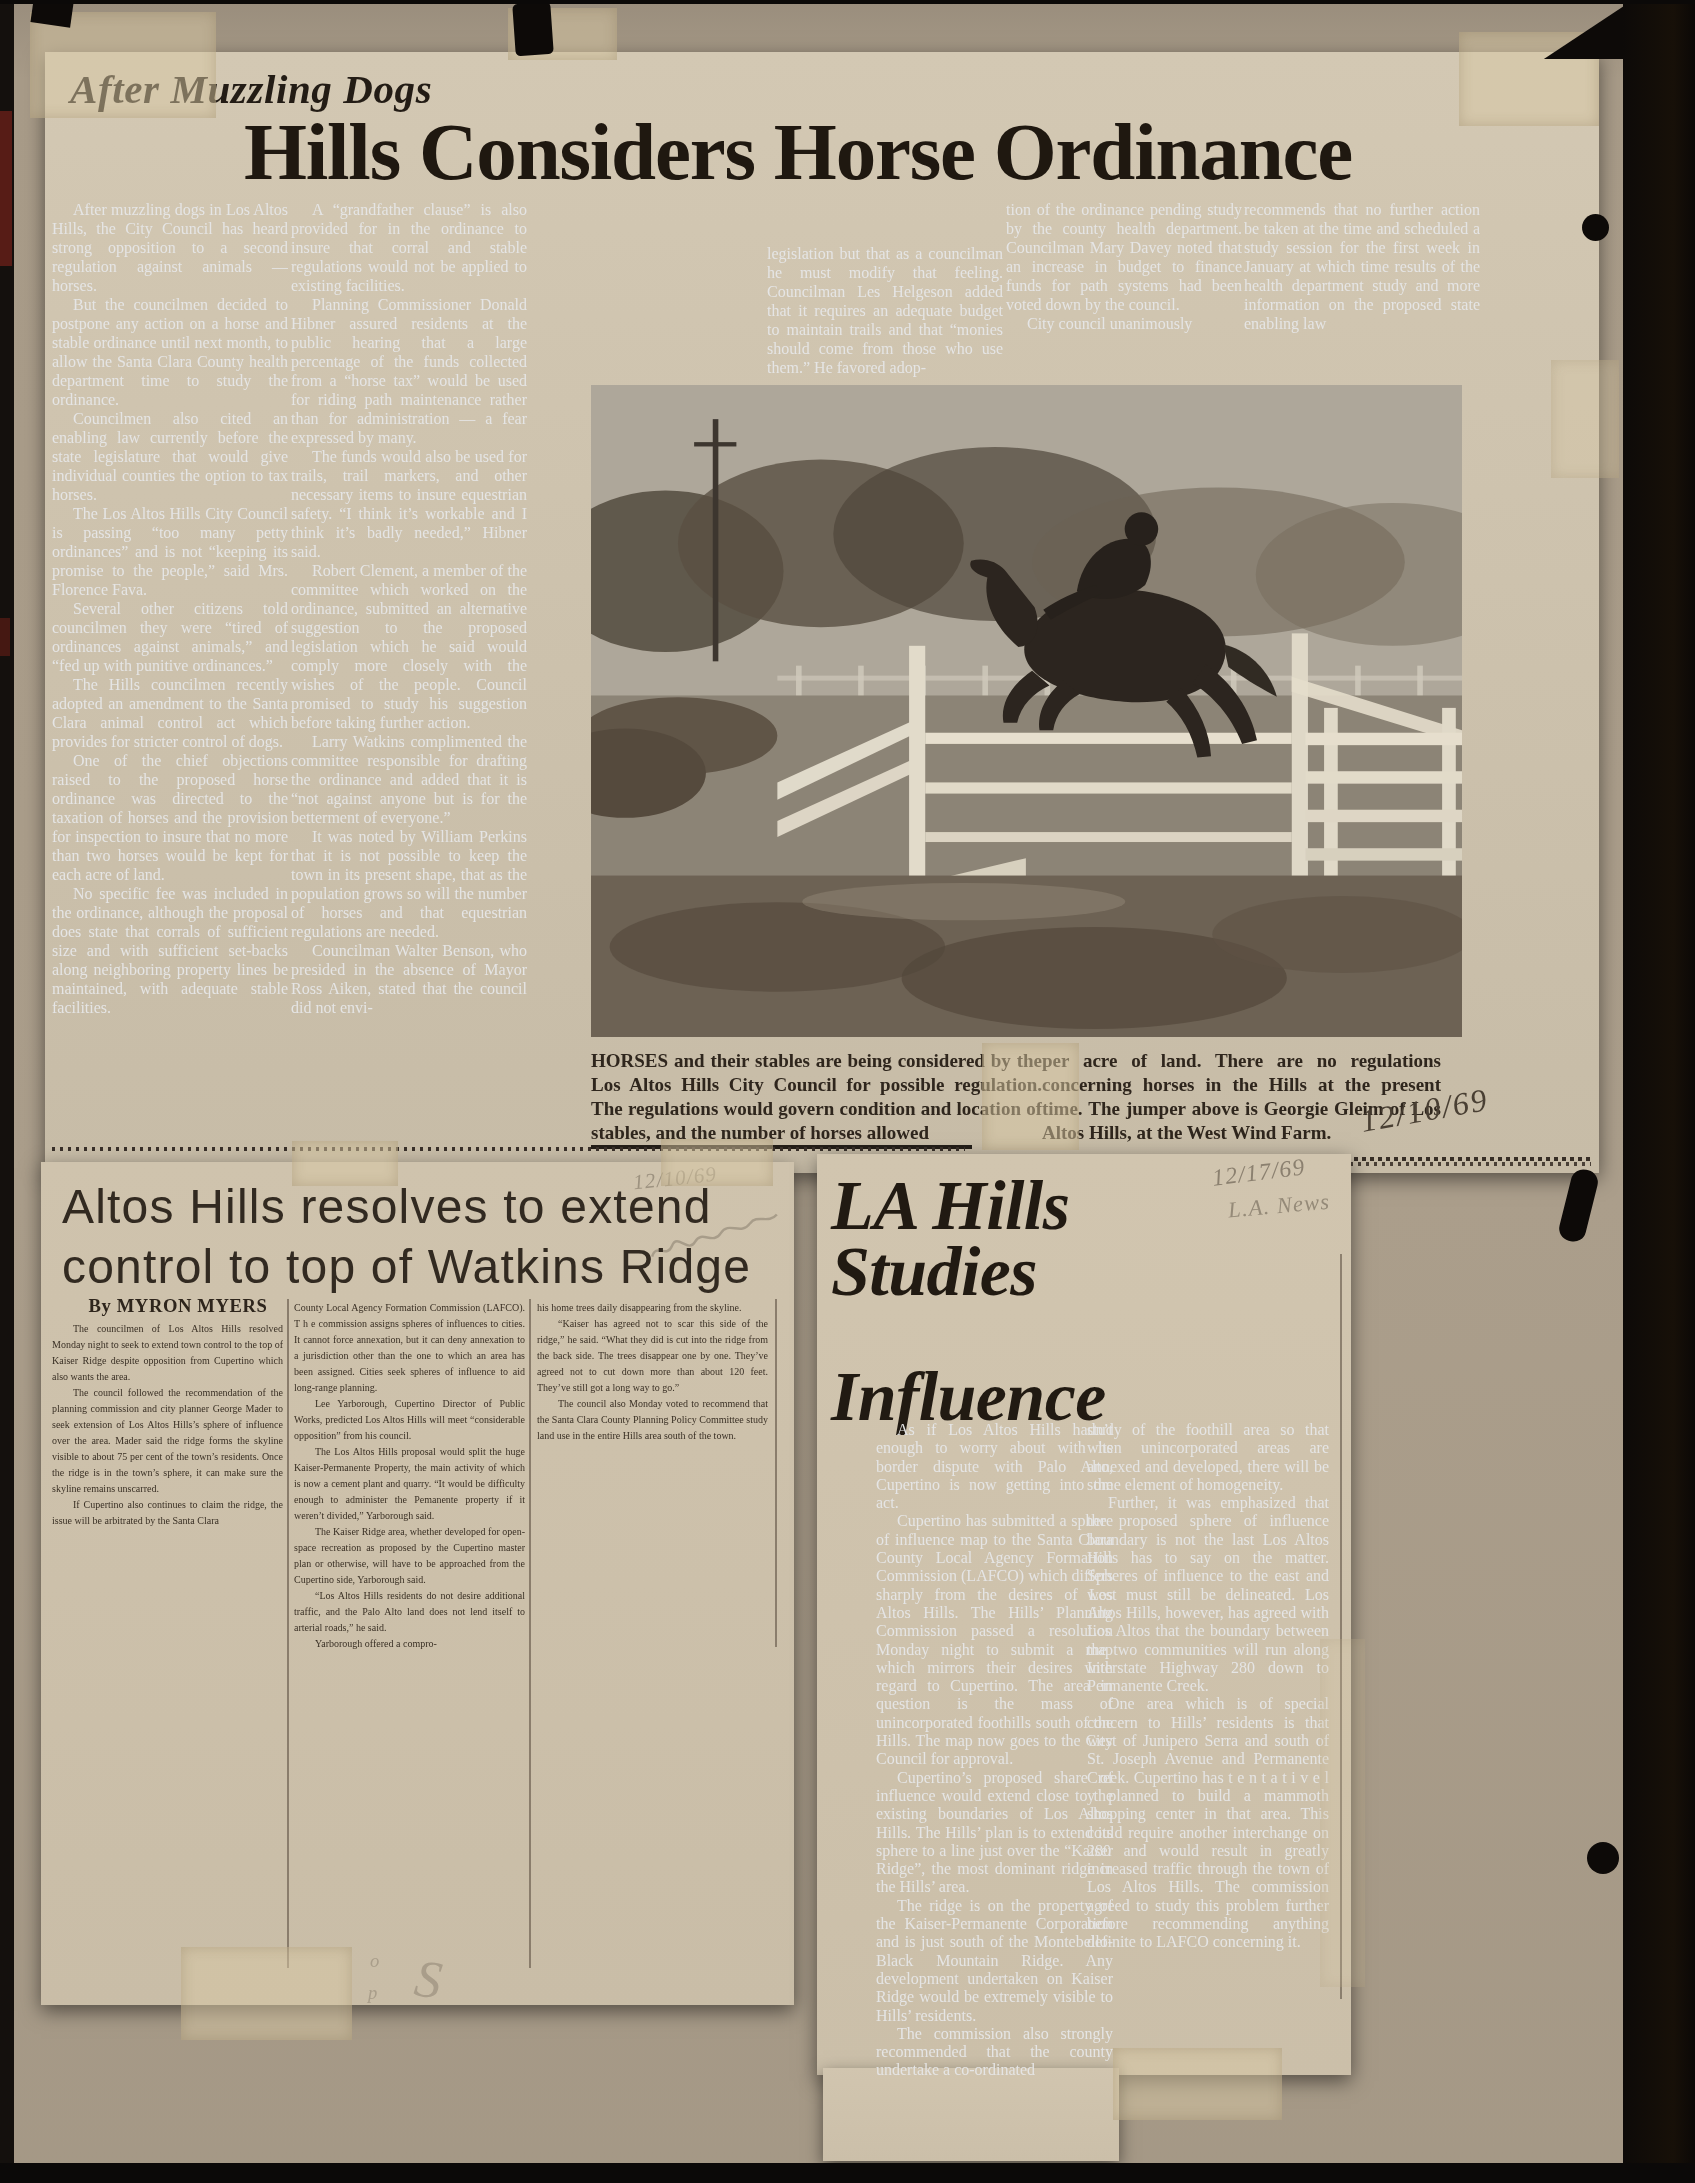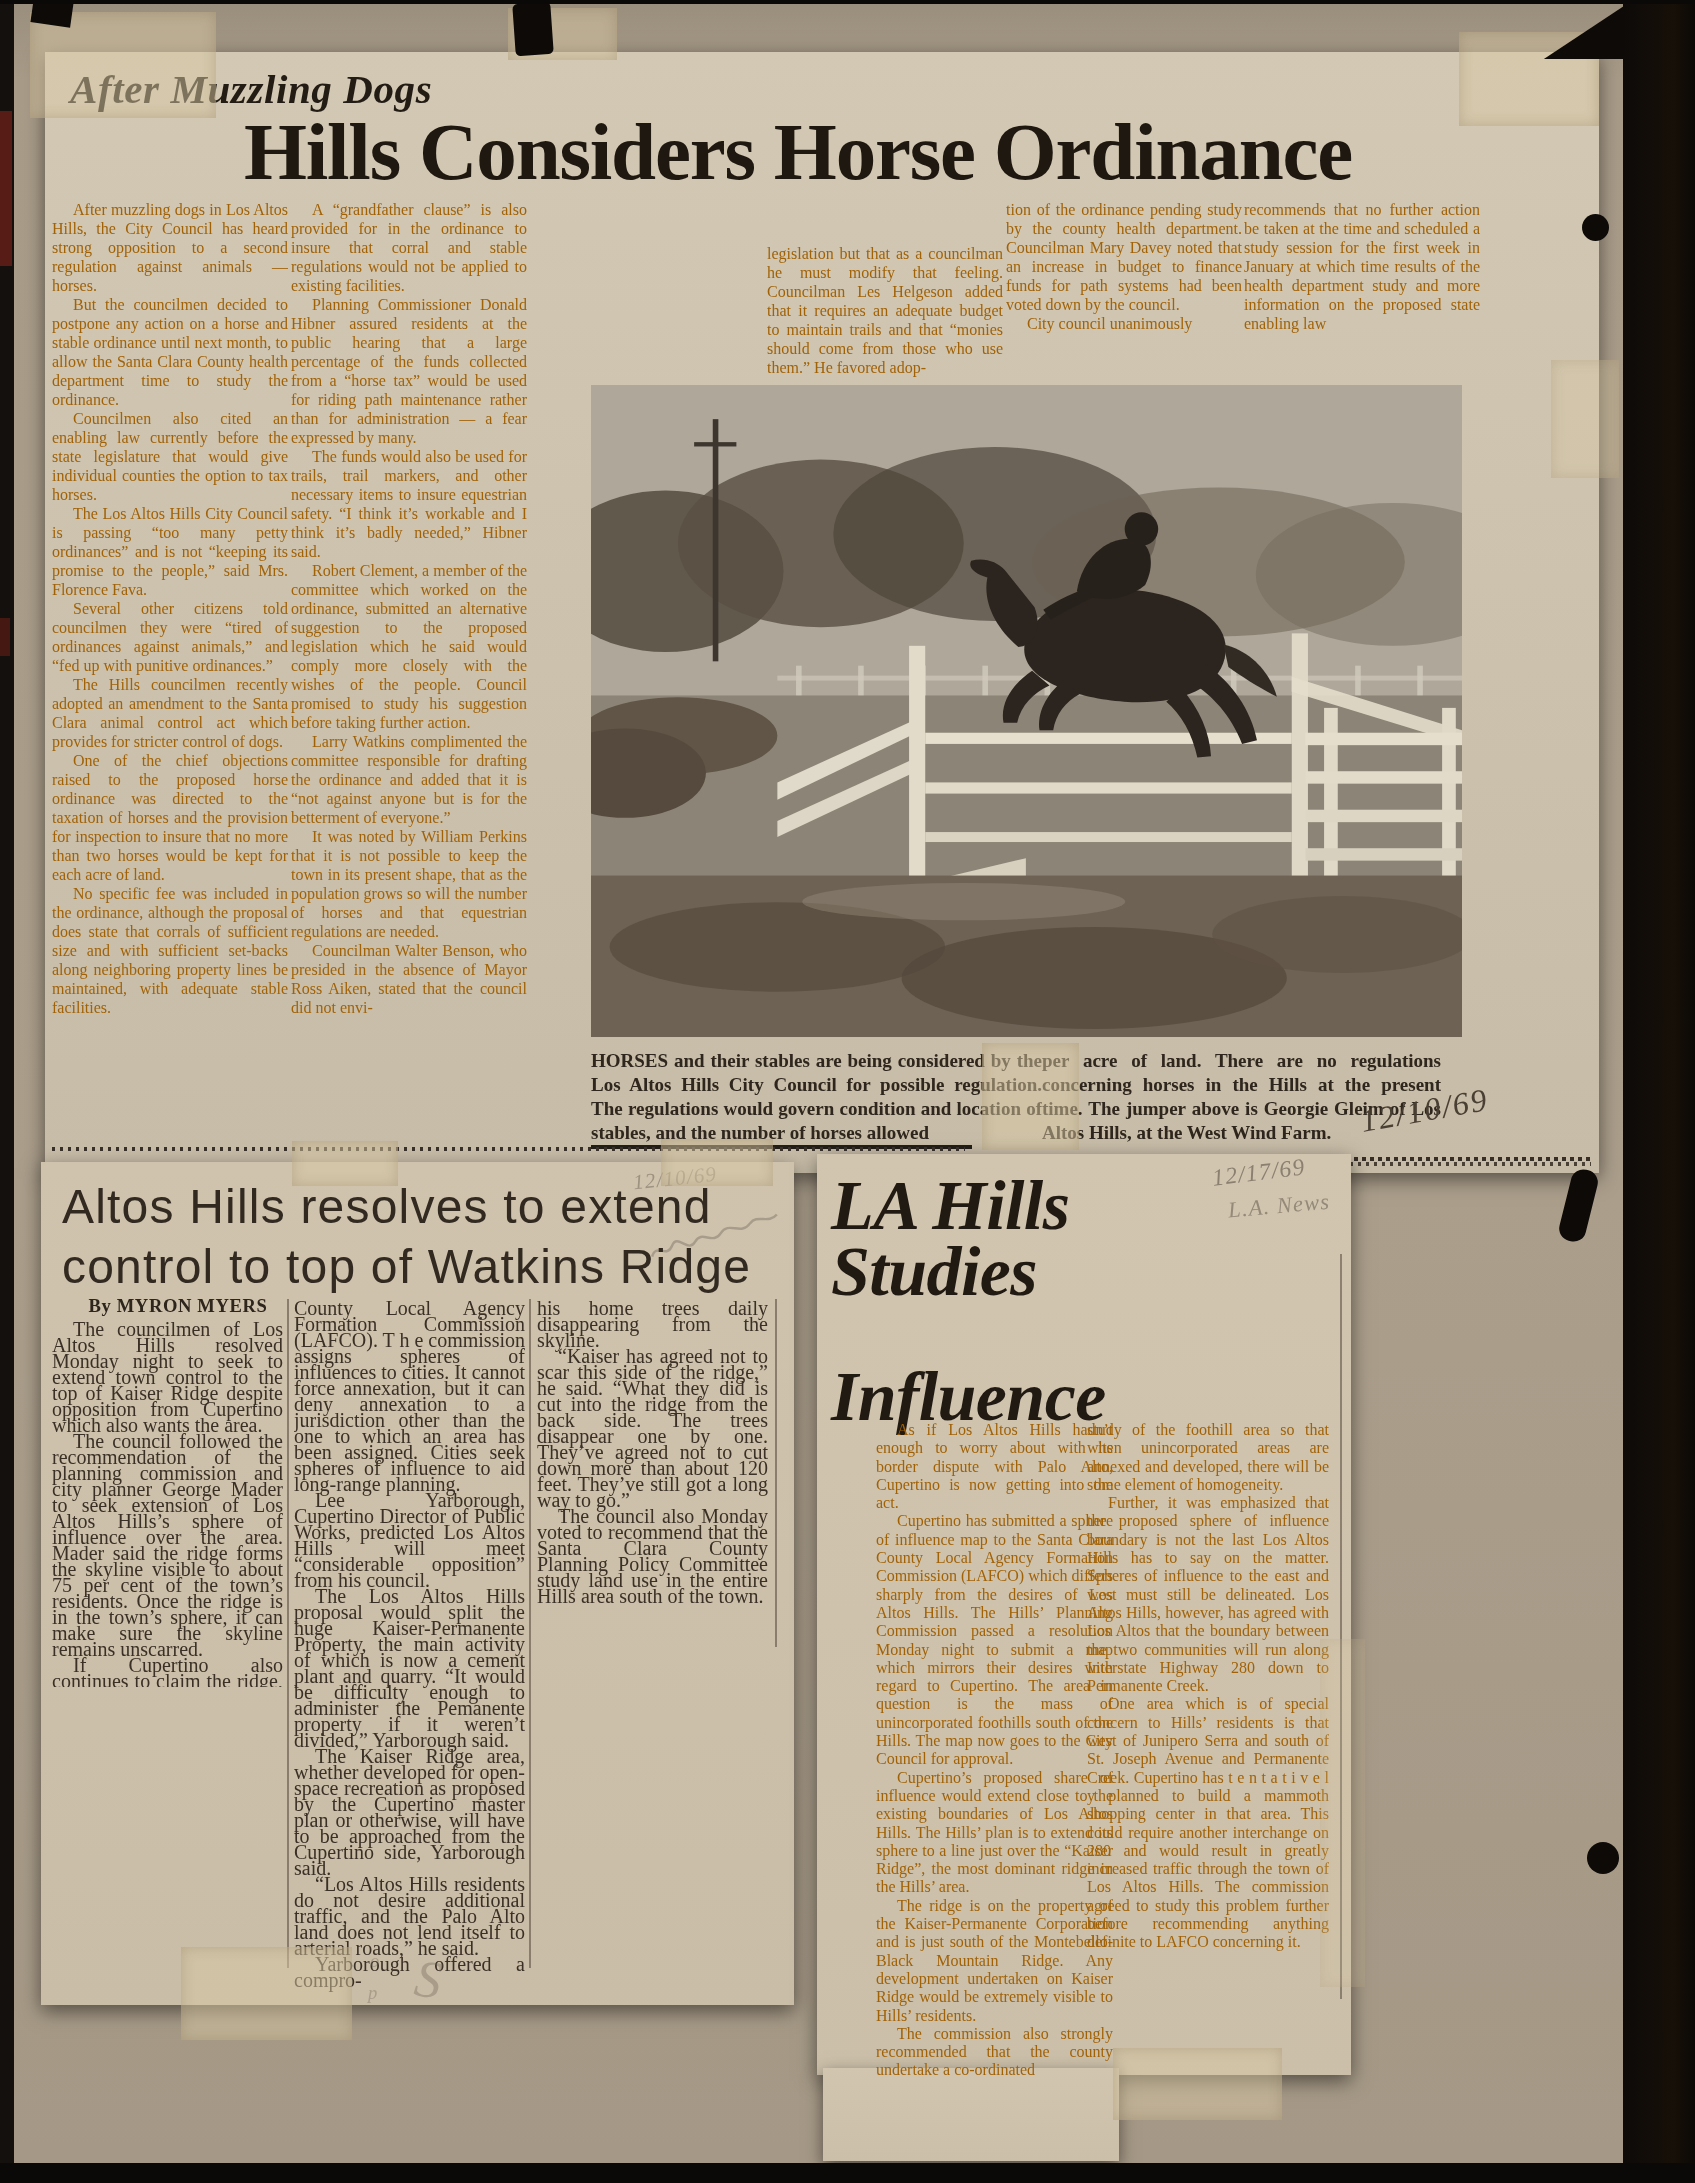--- a/index.html
+++ b/index.html
@@ -5,24 +5,24 @@
   html,body{margin:0;padding:0;background:#120f0c;}
   #canvas{position:relative;width:1695px;height:2183px;overflow:hidden;background:#14100d;font-family:"Liberation Serif",serif;}
   .abs{position:absolute;}
   .page{background:linear-gradient(180deg,#9a8e7d 0px,#a89b88 75px,#ab9e8b 55%,#a2968484 100%),#a89b88;}
   .clip{position:absolute;box-shadow:0 6.2px 18.6px rgba(0,0,0,.5);}
   .clip1{background:linear-gradient(180deg,#d3c8b3,#ccc1ac 55%,#c7bca7);}
   .clip2{background:linear-gradient(180deg,#cfc3ad,#c9bda7);}
   .clip3{background:linear-gradient(180deg,#d1c5af,#cbbfa9);}
   .kicker{font-style:italic;font-weight:700;font-size:41px;color:#231c15;letter-spacing:0.6px;}
   .mainhead{font-weight:700;font-size:81px;color:#1f1810;text-align:center;letter-spacing:-1.2px;white-space:nowrap;}
-  .col{color:#a16207;font-size:16px;line-height:19px;overflow:hidden;}
+  .col{color:#e5e5e5;font-size:16px;line-height:19px;overflow:hidden;}
   .col p{margin:0;text-indent:21px;text-align:justify;}
   .col.cont p:first-child{text-indent:0;}
-  .ksmall{font-size:20px;line-height:16px;color:#3a3025;}
+  .ksmall{font-size:10px;line-height:16px;color:#3a3025;}
   .lcol{font-size:16px;line-height:18.3px;}
   .caption{font-size:19px;line-height:24px;color:#2f261d;text-align:justify;font-weight:600;}
   .caption .lead{font-weight:700;}
   .khead{font-family:"Liberation Sans",sans-serif;font-weight:400;font-size:48px;color:#322a21;letter-spacing:1.2px;white-space:nowrap;}
   .byline{font-weight:700;font-size:18.6px;color:#2e251c;text-align:center;letter-spacing:0.6px;}
   .lahead{font-weight:700;font-style:italic;font-size:70px;color:#211a12;letter-spacing:-0.6px;white-space:nowrap;}
   .hand{font-style:italic;color:#493f33;letter-spacing:1.9px;white-space:nowrap;}
   .pencil{font-style:italic;color:#6e6455;letter-spacing:1.2px;white-space:nowrap;}
   .tape{background:rgba(216,200,164,.5);box-shadow:inset 0 0 13.7px rgba(110,92,62,.28);}
   .mount{background:#0d0a08;}

